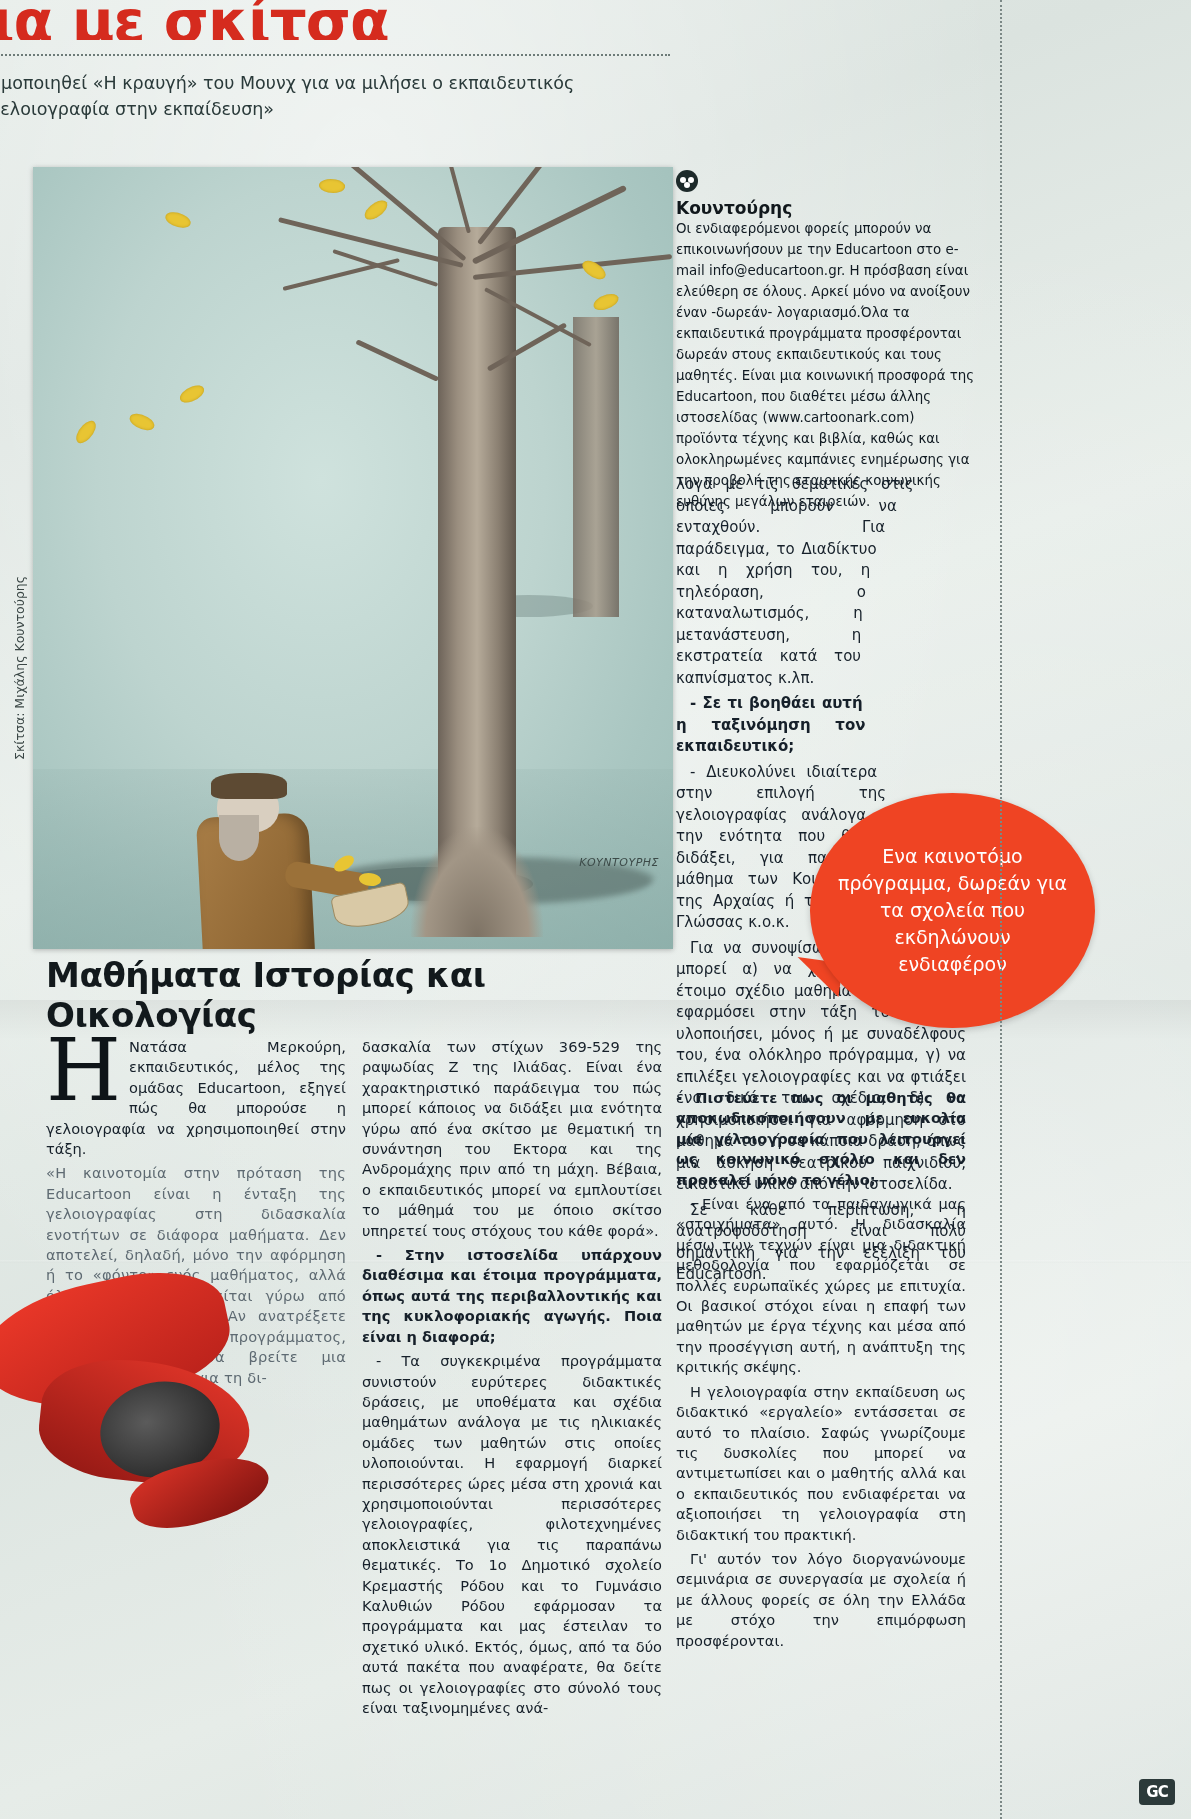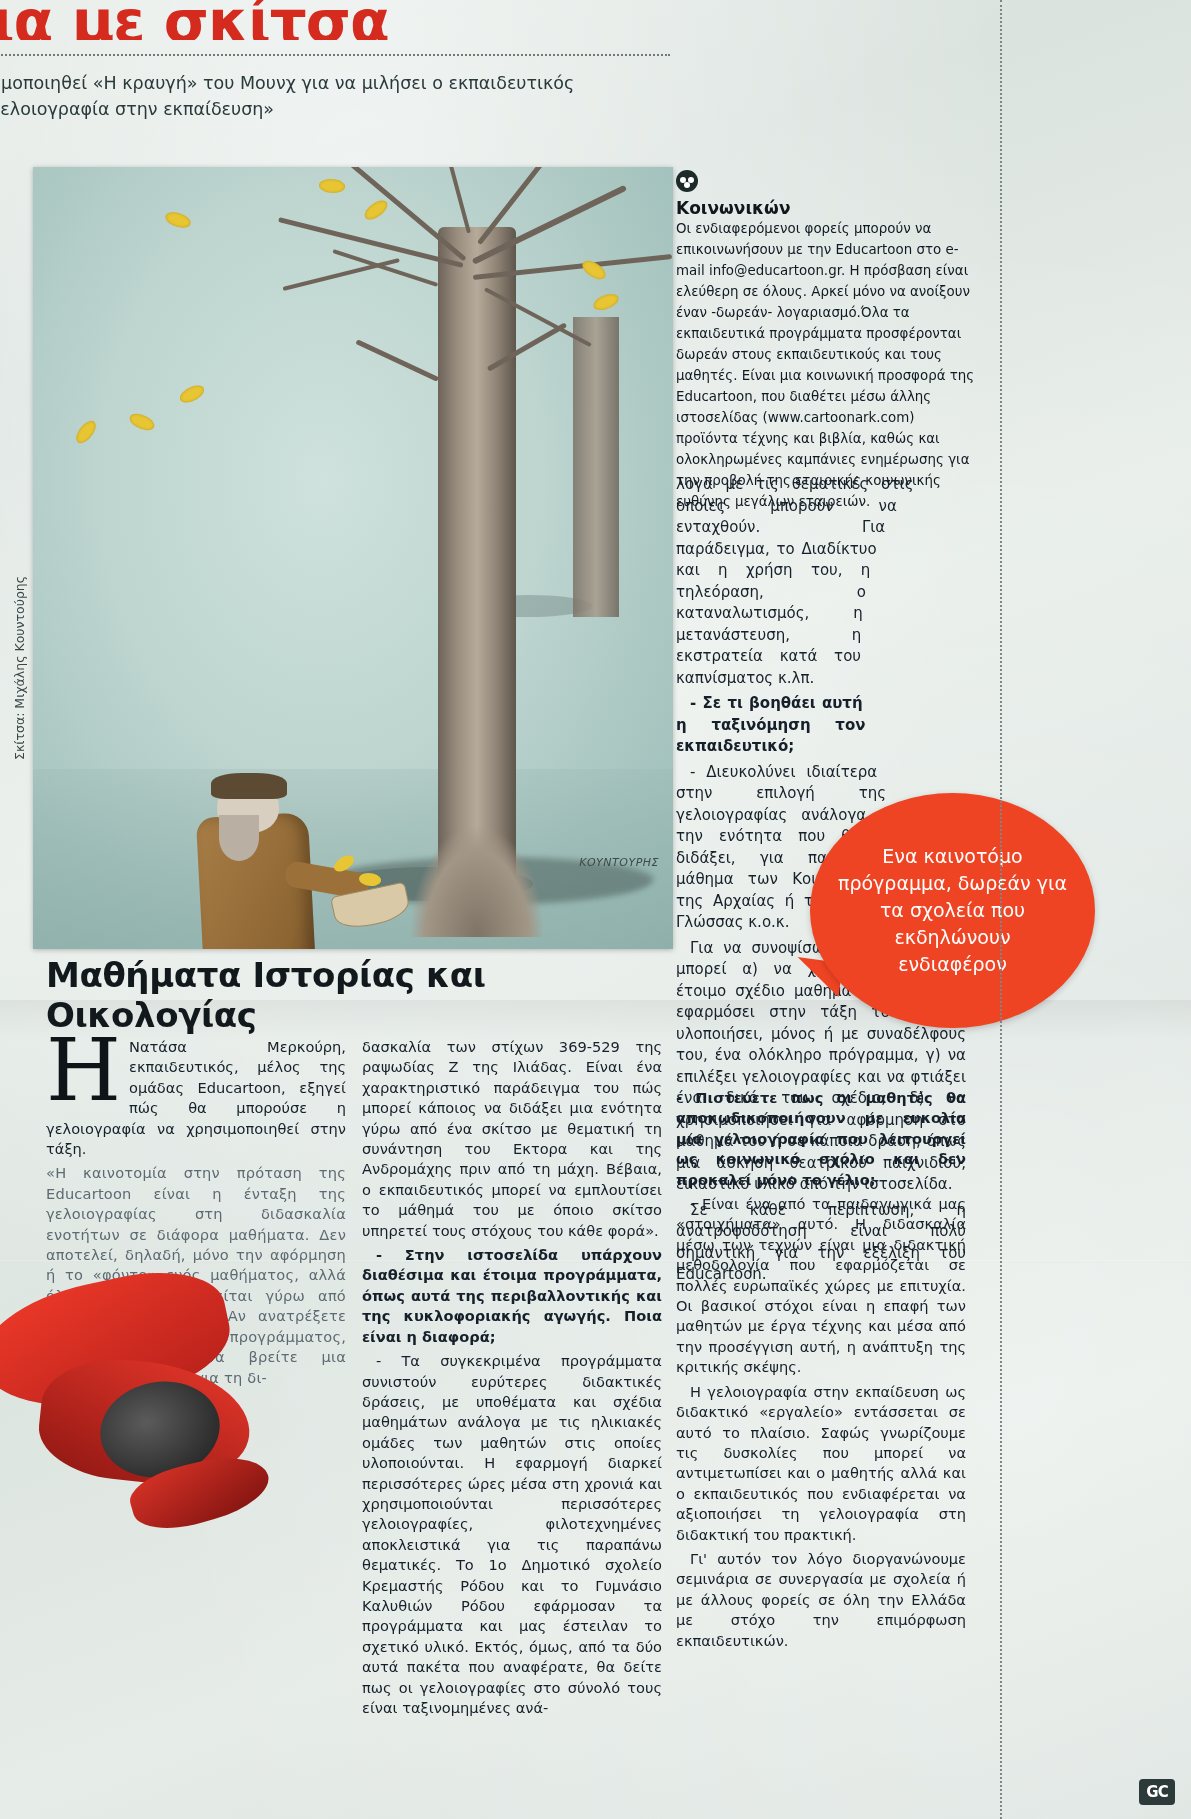--- a/index.html
+++ b/index.html
@@ -520,21 +520,21 @@
     <div class="signature">ΚΟΥΝΤΟΥΡΗΣ</div>
   </div>
   <div class="credit-vertical">Σκίτσα: Μιχάλης Κουντούρης</div>
 
   <div class="main-title">Μαθήματα Ιστορίας και Οικολογίας</div>
 
   <div class="contact">
     <div class="contact-icon">
       <span class="contact-dot-mid"></span>
     </div>
-    <div class="contact-title">Κοινωνικών</div>
+    <div class="contact-title">Κουντούρης</div>
     <div class="contact-body">Οι ενδιαφερόμενοι φορείς μπορούν να επικοινωνήσουν με την Educartoon στο e-mail info@educartoon.gr. Η πρόσβαση είναι ελεύθερη σε όλους. Αρκεί μόνο να ανοίξουν έναν -δωρεάν- λογαριασμό.Όλα τα εκπαιδευτικά προγράμματα προσφέρονται δωρεάν στους εκπαιδευτικούς και τους μαθητές. Είναι μια κοινωνική προσφορά της Educartoon, που διαθέτει μέσω άλλης ιστοσελίδας (www.cartoonark.com) προϊόντα τέχνης και βιβλία, καθώς και ολοκληρωμένες καμπάνιες ενημέρωσης για την προβολή της εταιρικής κοινωνικής ευθύνης μεγάλων εταιρειών.</div>
   </div>
 
   <div class="col col3">
     <div class="bubble-float"></div>
     <p>λογα με τις θεματικές στις οποίες μπορούν να ενταχθούν. Για παράδειγμα, το Διαδίκτυο και η χρήση του, η τηλεόραση, ο καταναλωτισμός, η μετανάστευση, η εκστρατεία κατά του καπνίσματος κ.λπ.</p>
     <p class="q">- Σε τι βοηθάει αυτή η ταξινόμηση τον εκπαιδευτικό;</p>
     <p>- Διευκολύνει ιδιαίτερα στην επιλογή της γελοιογραφίας ανάλογα με την ενότητα που θέλει να διδάξει, για παράδειγμα στο μάθημα των Κοινωνικών Σπουδών, της Αρχαίας ή της Νέας Ελληνικής Γλώσσας κ.ο.κ.</p>
     <p>Για να συνοψίσω, ο εκπαιδευτικός μπορεί α) να χρησιμοποιήσει ένα έτοιμο σχέδιο μαθήματος και να το εφαρμόσει στην τάξη του, β) να υλοποιήσει, μόνος ή με συναδέλφους του, ένα ολόκληρο πρόγραμμα, γ) να επιλέξει γελοιογραφίες και να φτιάξει ένα δικό του σχέδιο, δ) να χρησιμοποιήσει για αφόρμηση στο μάθημά του ή σε κάποια δράση, όπως μια άσκηση θεατρικού παιχνιδιού, εικαστικό υλικό από την ιστοσελίδα.</p>
     <p>Σε κάθε περίπτωση, η ανατροφοδότηση είναι πολύ σημαντική για την εξέλιξη του Educartoon.</p>
@@ -542,21 +542,21 @@
 
   <div class="bubble-tail"></div>
   <div class="bubble">
     <div class="bubble-text">Ενα καινοτόμο πρόγραμμα, δωρεάν για τα σχολεία που εκδηλώνουν ενδιαφέρον</div>
   </div>
 
   <div class="col col4">
     <p class="q">- Πιστεύετε πως οι μαθητές θα αποκωδικοποιήσουν με ευκολία μια γελοιογραφία που λειτουργεί ως κοινωνικό σχόλιο και δεν προκαλεί μόνο το γέλιο;</p>
     <p>- Είναι ένα από τα παιδαγωγικά μας «στοιχήματα» αυτό. Η διδασκαλία μέσω των τεχνών είναι μια διδακτική μεθοδολογία που εφαρμόζεται σε πολλές ευρωπαϊκές χώρες με επιτυχία. Οι βασικοί στόχοι είναι η επαφή των μαθητών με έργα τέχνης και μέσα από την προσέγγιση αυτή, η ανάπτυξη της κριτικής σκέψης.</p>
     <p>Η γελοιογραφία στην εκπαίδευση ως διδακτικό «εργαλείο» εντάσσεται σε αυτό το πλαίσιο. Σαφώς γνωρίζουμε τις δυσκολίες που μπορεί να αντιμετωπίσει και ο μαθητής αλλά και ο εκπαιδευτικός που ενδιαφέρεται να αξιοποιήσει τη γελοιογραφία στη διδακτική του πρακτική.</p>
-    <p>Γι' αυτόν τον λόγο διοργανώνουμε σεμινάρια σε συνεργασία με σχολεία ή με άλλους φορείς σε όλη την Ελλάδα με στόχο την επιμόρφωση εκπαιδευτικών.</p>
+    <p>Γι' αυτόν τον λόγο διοργανώνουμε σεμινάρια σε συνεργασία με σχολεία ή με άλλους φορείς σε όλη την Ελλάδα με στόχο την επιμόρφωση προσφέρονται.</p>
   </div>
 
   <div class="col dropcap-col">
     <span class="dropcap">Η</span>
     <p>Νατάσα Μερκούρη, εκπαιδευτικός, μέλος της ομάδας Educartoon, εξηγεί πώς θα μπορούσε η γελοιογραφία να χρησιμοποιηθεί στην τάξη.</p>
     <p class="grey-block" style="text-indent:0;margin-top:4px">«Η καινοτομία στην πρόταση της Educartoon είναι η ένταξη της γελοιογραφίας στη διδασκαλία ενοτήτων σε διάφορα μαθήματα. Δεν αποτελεί, δηλαδή, μόνο την αφόρμηση ή το «φόντο» ενός μαθήματος, αλλά όλο το μάθημα δομείται γύρω από συγκεκριμένο σκίτσο. Αν ανατρέξετε στην ιστοσελίδα του προγράμματος, στα Μαθήματα, θα βρείτε μια διδακτική πρόταση για τη δι-</p>
   </div>
 
   <div class="col col2">
     <p>δασκαλία των στίχων 369-529 της ραψωδίας Ζ της Ιλιάδας. Είναι ένα χαρακτηριστικό παράδειγμα του πώς μπορεί κάποιος να διδάξει μια ενότητα γύρω από ένα σκίτσο με θεματική τη συνάντηση του Εκτορα και της Ανδρομάχης πριν από τη μάχη. Βέβαια, ο εκπαιδευτικός μπορεί να εμπλουτίσει το μάθημά του με όποιο σκίτσο υπηρετεί τους στόχους του κάθε φορά».</p>

